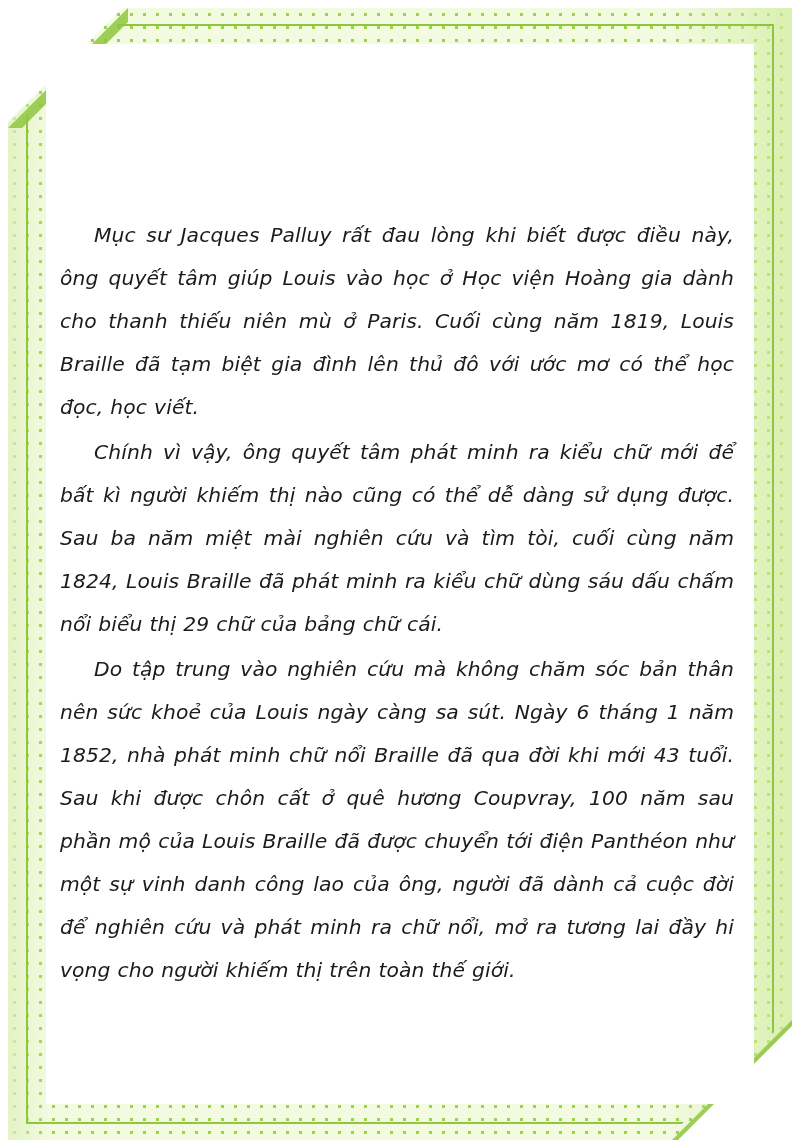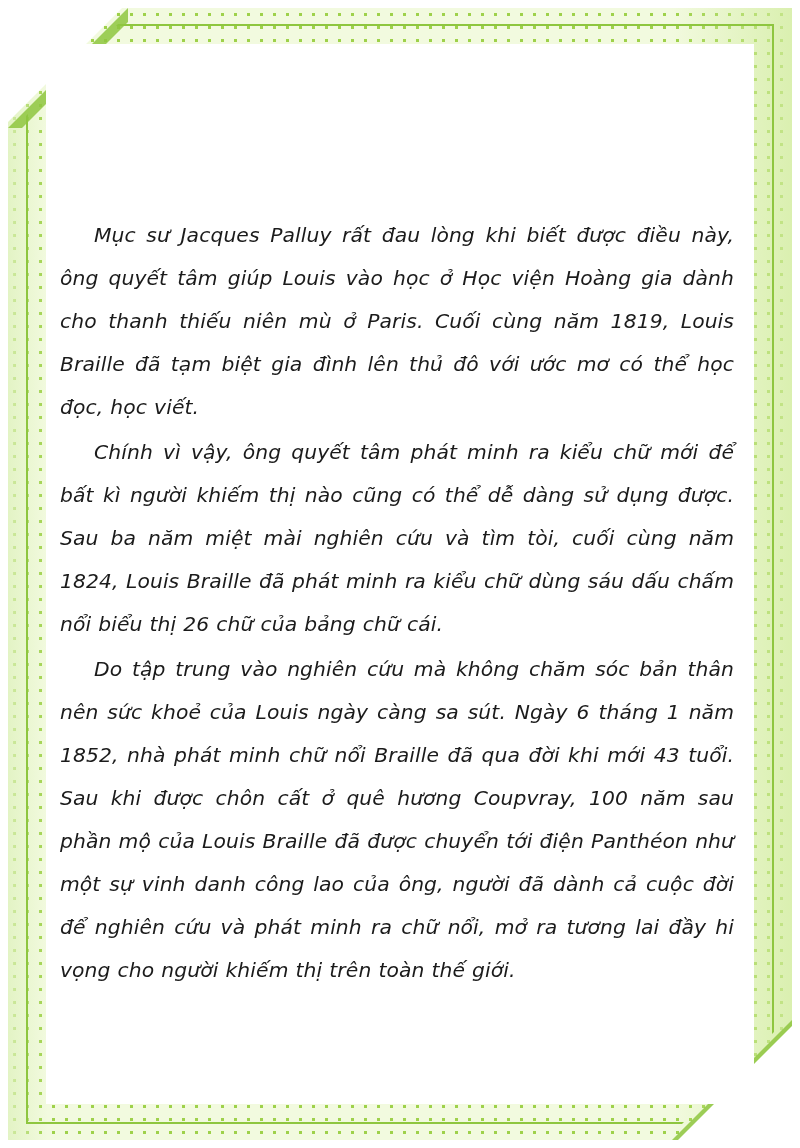--- a/index.html
+++ b/index.html
@@ -132,17 +132,17 @@
   <div class="edge-tint-right"></div>
   <div class="wedge tl"></div>
   <div class="wedge br"></div>
   <div class="notch tl"></div>
   <div class="notch br"></div>
   <div class="bg-inner-white"></div>
   <div class="frame-line"></div>
 
   <div class="content">
     <p class="para">Mục sư Jacques Palluy rất đau lòng khi biết được điều này, ông quyết tâm giúp Louis vào học ở Học viện Hoàng gia dành cho thanh thiếu niên mù ở Paris. Cuối cùng năm 1819, Louis Braille đã tạm biệt gia đình lên thủ đô với ước mơ có thể học đọc, học viết.</p>
-    <p class="para">Chính vì vậy, ông quyết tâm phát minh ra kiểu chữ mới để bất kì người khiếm thị nào cũng có thể dễ dàng sử dụng được. Sau ba năm miệt mài nghiên cứu và tìm tòi, cuối cùng năm 1824, Louis Braille đã phát minh ra kiểu chữ dùng sáu dấu chấm nổi biểu thị 26 chữ của bảng chữ cái.</p>
+    <p class="para">Chính vì vậy, ông quyết tâm phát minh ra kiểu chữ mới để bất kì người khiếm thị nào cũng có thể dễ dàng sử dụng được. Sau ba năm miệt mài nghiên cứu và tìm tòi, cuối cùng năm 1824, Louis Braille đã phát minh ra kiểu chữ dùng sáu dấu chấm nổi biểu thị 29 chữ của bảng chữ cái.</p>
     <p class="para">Do tập trung vào nghiên cứu mà không chăm sóc bản thân nên sức khoẻ của Louis ngày càng sa sút. Ngày 6 tháng 1 năm 1852, nhà phát minh chữ nổi Braille đã qua đời khi mới 43 tuổi. Sau khi được chôn cất ở quê hương Coupvray, 100 năm sau phần mộ của Louis Braille đã được chuyển tới điện Panthéon như một sự vinh danh công lao của ông, người đã dành cả cuộc đời để nghiên cứu và phát minh ra chữ nổi, mở ra tương lai đầy hi vọng cho người khiếm thị trên toàn thế giới.</p>
   </div>
 
 </div>
 
 </body></html>

